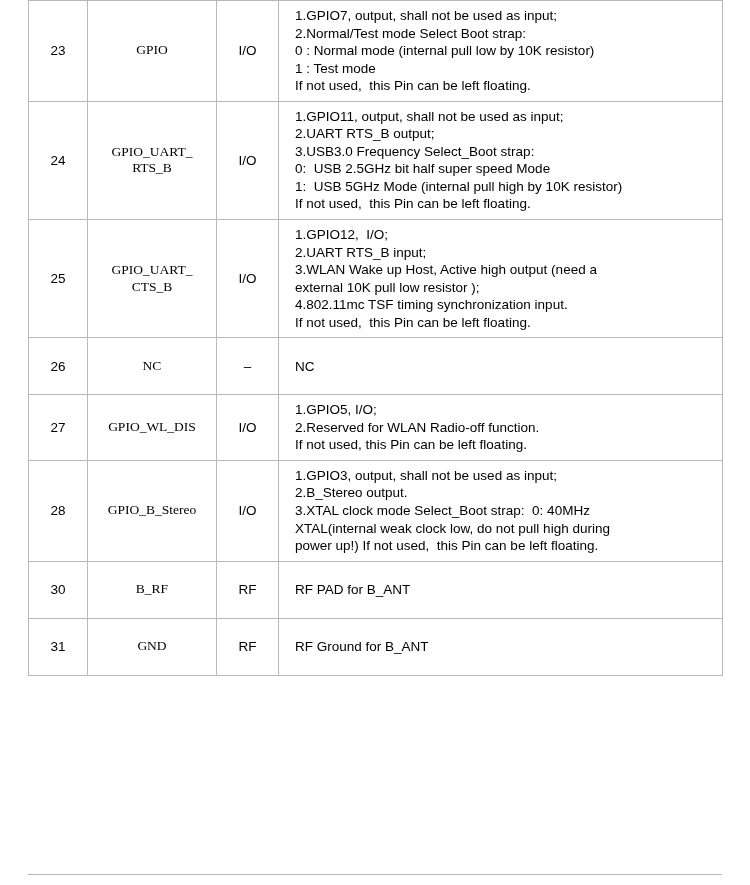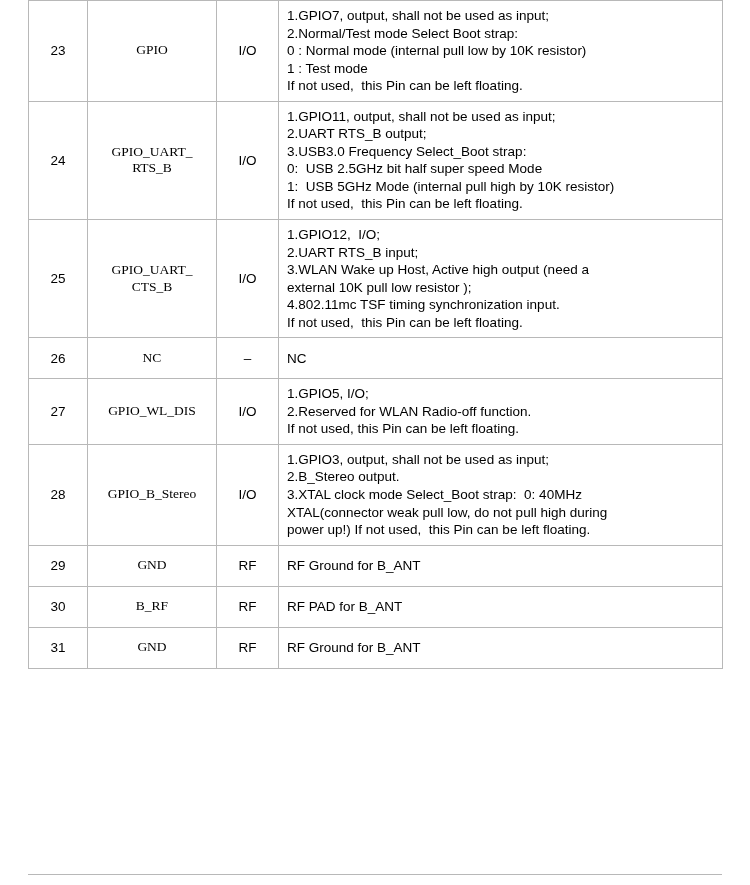--- a/index.html
+++ b/index.html
@@ -25,21 +25,21 @@
   table.pin-table {
     position: absolute;
     left: 28px;
     top: 0px;
     width: 694px;
     border-collapse: collapse;
     table-layout: fixed;
   }
   table.pin-table td {
     border: 1px solid #b8b8b8;
-    padding: 8px;
+    padding: 16px;
     vertical-align: middle;
     font-size: 13.5px;
     line-height: 1.30;
   }
   
   col.c-pin   { width: 59px; }
   col.c-name  { width: 129px; }
   col.c-type  { width: 62px; }
   col.c-desc  { width: 444px; }
 
@@ -166,34 +166,22 @@
           <td class="pin">28</td>
           <td class="name">
             <div class="name-multiline" style="white-space: pre-line;">GPIO_B_Stereo</div>
           </td>
           <td class="type">I/O</td>
           <td class="desc">
             <div class="desc-lines">
               <div>1.GPIO3, output, shall not be used as input;</div>
               <div>2.B_Stereo output.</div>
               <div>3.XTAL clock mode Select_Boot strap:  0: 40MHz</div>
-              <div>XTAL(connector weak pull low, do not pull high during</div>
+              <div>XTAL(internal weak clock low, do not pull high during</div>
               <div>power up!) If not used,  this Pin can be left floating.</div>
-            </div>
-          </td>
-        </tr>
-        <tr class="short">
-          <td class="pin">29</td>
-          <td class="name">
-            <div class="name-multiline" style="white-space: pre-line;">GND</div>
-          </td>
-          <td class="type">RF</td>
-          <td class="desc">
-            <div class="desc-lines">
-              <div>RF Ground for B_ANT</div>
             </div>
           </td>
         </tr>
         <tr class="short">
           <td class="pin">30</td>
           <td class="name">
             <div class="name-multiline" style="white-space: pre-line; text-align: center;">B_RF</div>
           </td>
           <td class="type">RF</td>
           <td class="desc">

